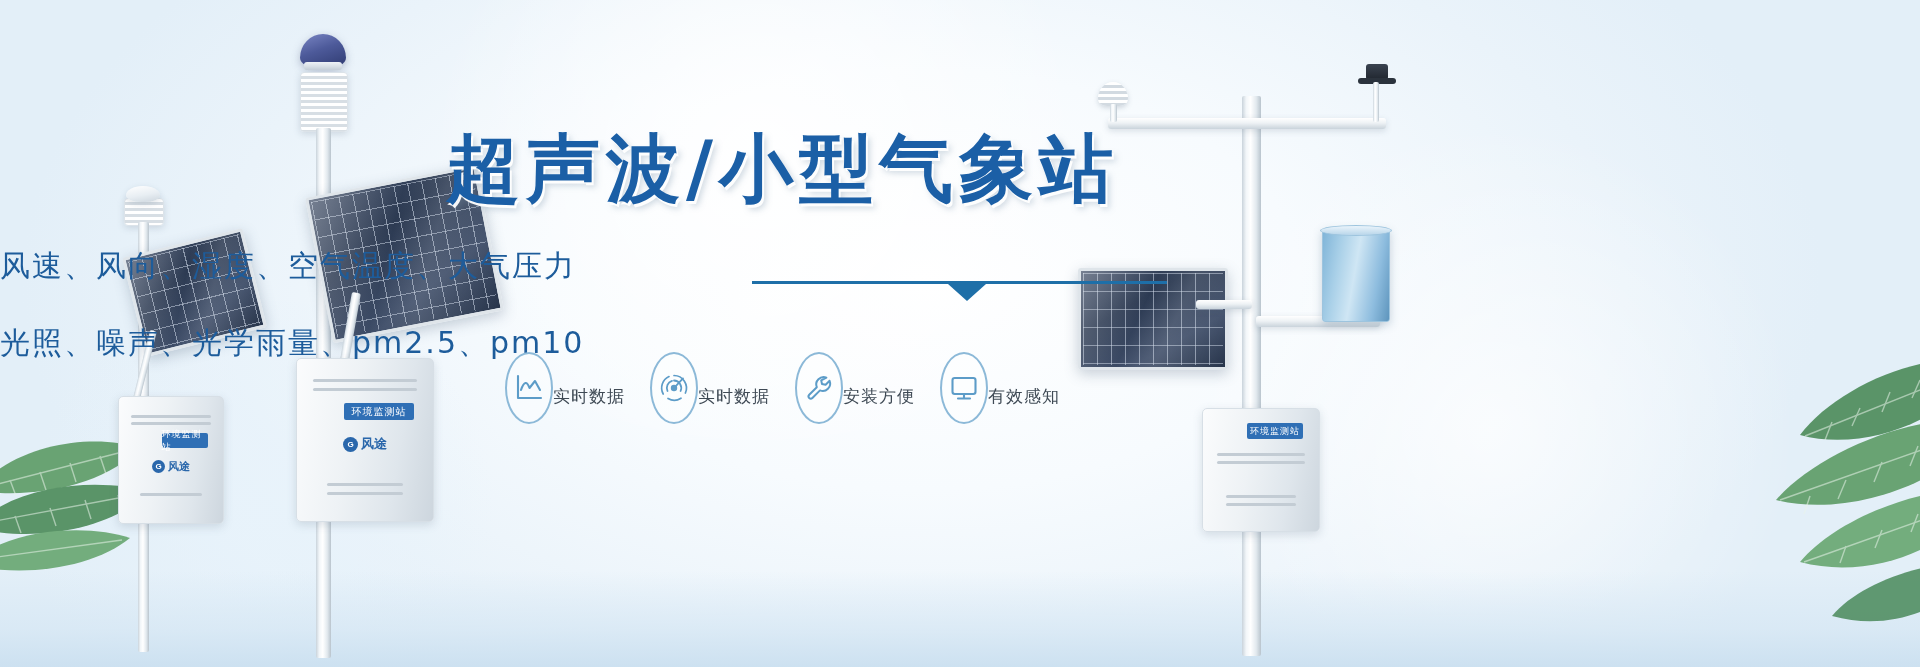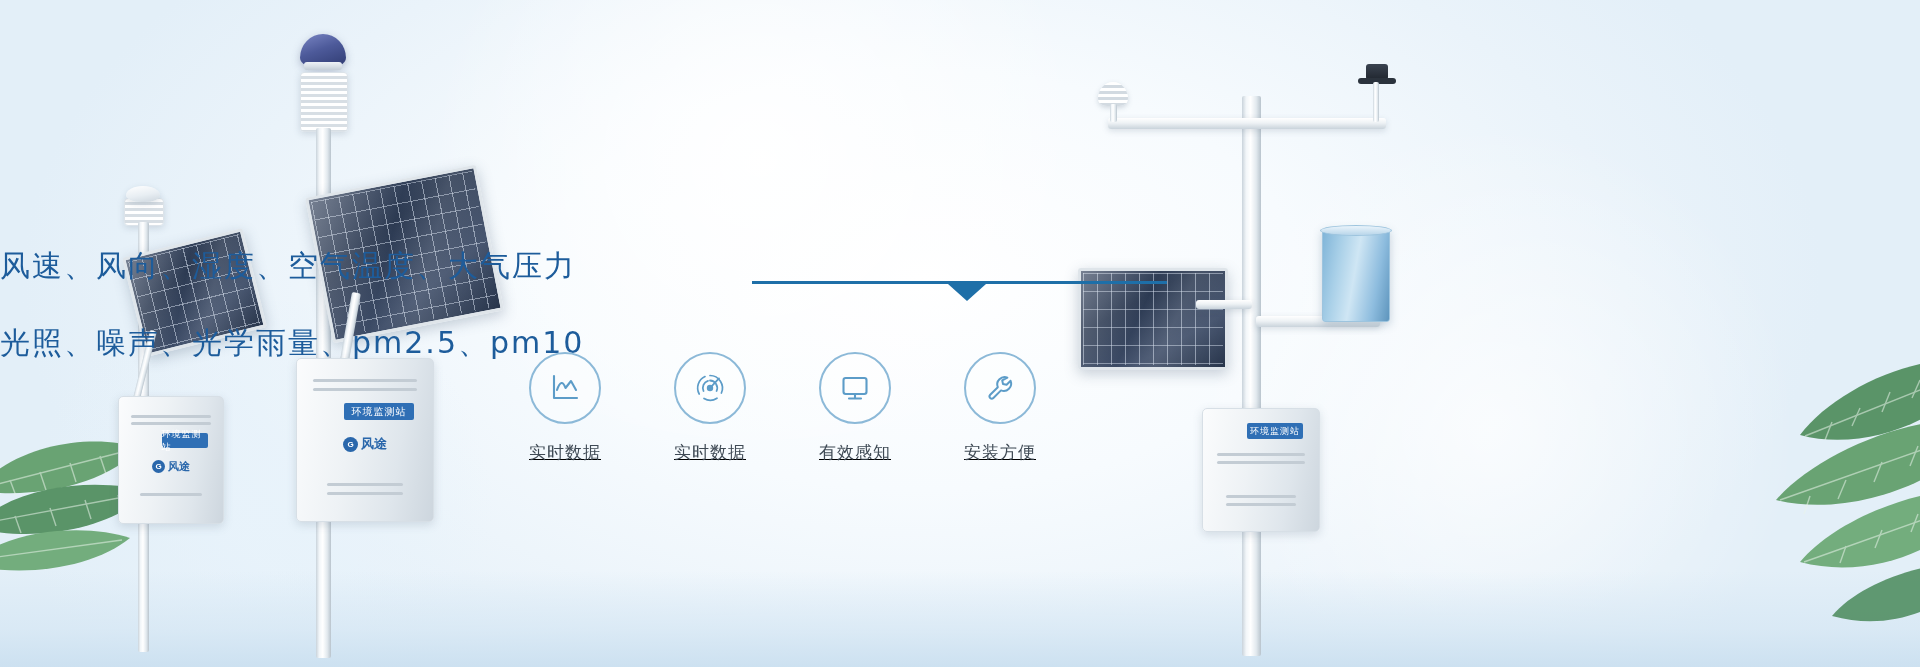--- a/index.html
+++ b/index.html
@@ -115,21 +115,21 @@
     font-family:"DejaVu Sans","Liberation Sans",sans-serif;
     font-size:30px;color:#1d5c9b;letter-spacing:2px;white-space:nowrap;
   }
   .sub1{top:246px;}
   .sub2{top:292px;margin-top:31px;}
 
   .features{
     position:absolute;left:505px;top:352px;width:555px;
     display:flex;justify-content:space-between;
   }
-  .feature{width:120px;display:flex;flex-direction:column;align-items:center;text-decoration:underline;}
+  .feature{width:120px;display:flex;align-items:center;}
   .fcircle{
     width:68px;height:68px;border-radius:50%;
     border:2px solid #8cb9d8;background:rgba(255,255,255,.35);
     display:flex;align-items:center;justify-content:center;
   }
   .flabel{
     margin-top:17px;font-family:"DejaVu Sans","Liberation Sans",sans-serif;
     font-size:17px;color:#3f4a55;letter-spacing:1px;white-space:nowrap;
   }
 </style>
@@ -253,20 +253,21 @@
   <div class="box" style="left:1202px;top:408px;width:116px;height:122px;">
     <div class="plate" style="top:14px;height:16px;font-size:9px;">环境监测站</div>
     <div class="vent" style="top:44px;"></div>
     <div class="vent" style="top:52px;"></div>
     <div class="vent" style="top:86px;left:20%;right:20%;"></div>
     <div class="vent" style="top:94px;left:20%;right:20%;"></div>
   </div>
 
   <div class="content">
 
+    <div class="title">超声波/小型气象站</div>
 
     <div class="divider">
       <div class="tri"></div>
     </div>
 
     <div class="sub sub1">风速、风向、湿度、空气温度、大气压力</div>
     <div class="sub sub2">光照、噪声、光学雨量、pm2.5、pm10</div>
 
     <div class="features">
 
@@ -291,32 +292,32 @@
             <path d="M12 28.5 A 12.5 12.5 0 0 0 25 28.2" fill="none" stroke="#5c9cc8" stroke-width="1.7" stroke-linecap="round"></path>
             <path d="M18.6 17.4 L27 8.4" fill="none" stroke="#5c9cc8" stroke-width="1.8" stroke-linecap="round"></path>
           </svg>
         </div>
         <div class="flabel">实时数据</div>
       </div>
 
       <div class="feature">
         <div class="fcircle">
           <svg width="36" height="36" viewBox="0 0 36 36">
+            <path d="M25.4 7.6 a 7.4 7.4 0 0 0 -9.6 9.6 L 8.2 24.8 a 2.3 2.3 0 0 0 0 3.2 a 2.3 2.3 0 0 0 3.2 0 L 19 20.4 a 7.4 7.4 0 0 0 9.6 -9.6 l -4 4 l -3.6 -0.8 l -0.8 -3.6 z" fill="none" stroke="#5c9cc8" stroke-width="2" stroke-linejoin="round" stroke-linecap="round"></path>
+          </svg>
+        </div>
+        <div class="flabel">安装方便</div>
+      </div>
+
+      <div class="feature">
+        <div class="fcircle">
+          <svg width="36" height="36" viewBox="0 0 36 36">
             <rect x="6.5" y="8" width="23" height="16" rx="2.2" fill="none" stroke="#5c9cc8" stroke-width="2.1"></rect>
             <path d="M18 24 L18 28" stroke="#5c9cc8" stroke-width="2.1" stroke-linecap="round"></path>
             <path d="M12 28.5 L24 28.5" stroke="#5c9cc8" stroke-width="2.1" stroke-linecap="round"></path>
           </svg>
         </div>
         <div class="flabel">有效感知</div>
       </div>
 
-      <div class="feature">
-        <div class="fcircle">
-          <svg width="36" height="36" viewBox="0 0 36 36">
-            <path d="M25.4 7.6 a 7.4 7.4 0 0 0 -9.6 9.6 L 8.2 24.8 a 2.3 2.3 0 0 0 0 3.2 a 2.3 2.3 0 0 0 3.2 0 L 19 20.4 a 7.4 7.4 0 0 0 9.6 -9.6 l -4 4 l -3.6 -0.8 l -0.8 -3.6 z" fill="none" stroke="#5c9cc8" stroke-width="2" stroke-linejoin="round" stroke-linecap="round"></path>
-          </svg>
-        </div>
-        <div class="flabel">安装方便</div>
-      </div>
-
     </div>
   </div>
 </div>
 
 </body></html>

